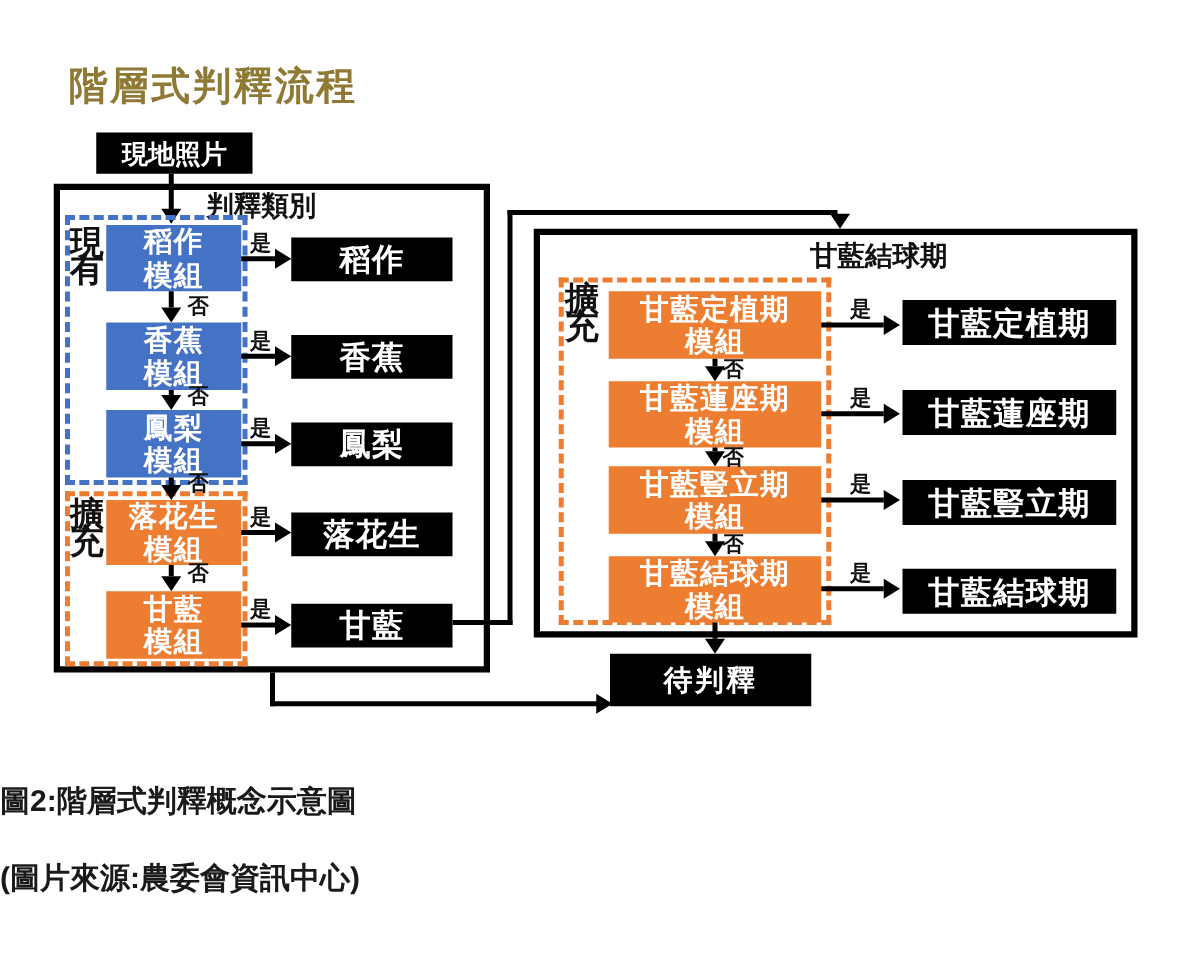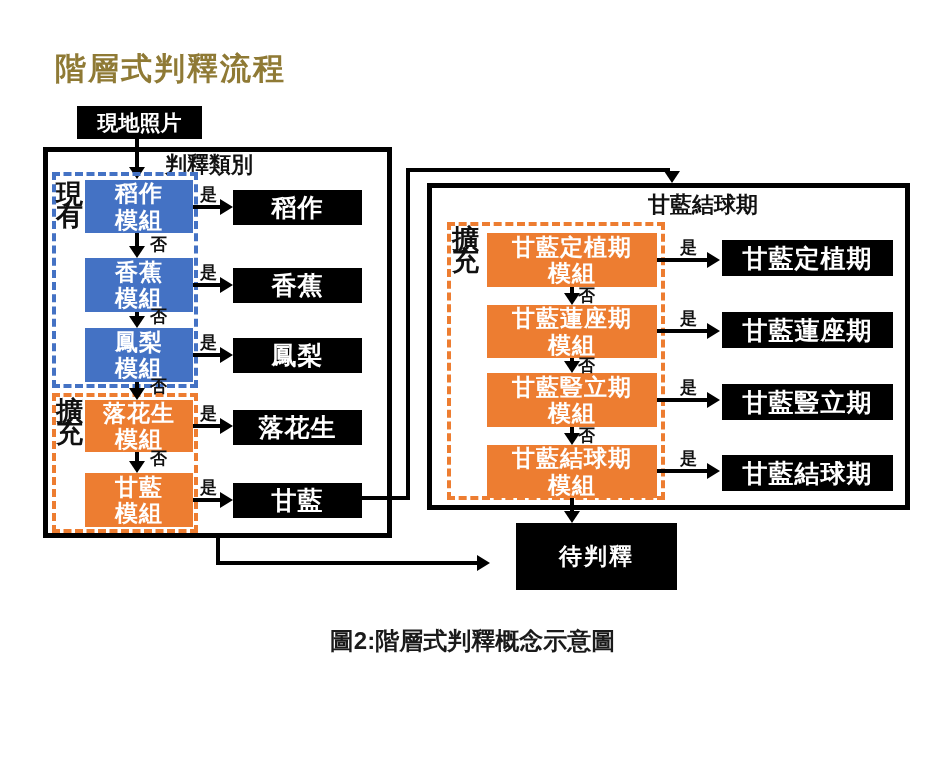--- a/index.html
+++ b/index.html
@@ -46,21 +46,21 @@
   .hline { background:#000; height:4px; }
   .vline { background:#000; width:4px; }
   .arr-r { width:0; height:0; border-top:8px solid transparent;
            border-bottom:8px solid transparent; border-left:13px solid #000; }
   .arr-d { width:0; height:0; border-left:8px solid transparent;
            border-right:8px solid transparent; border-top:12px solid #000; }
 
   .edge-label { font-size:17px; font-weight:bold; color:#111; line-height:1; }
 
   .caption {
-    width:945px; text-align:center; font-size:24px; font-weight:bold; color:#1a1a1a;
+    width:945px; font-size:24px; font-weight:bold; color:#1a1a1a;
   }
 </style>
 </head>
 <body>
 
 <div id="canvas">
 
   <div class="abs page-title" style="left:55px; top:48px;">階層式判釋流程</div>
 
   <div class="abs box-black box-src" style="left:77px; top:106px; width:125px; height:33px;">現地照片</div>
@@ -201,17 +201,18 @@
   <div class="abs edge-label" style="left:680px; top:450px;">是</div>
 
   <div class="abs box-black box-out" style="left:722px; top:240px; width:171px; height:36px;">甘藍定植期</div>
   <div class="abs box-black box-out" style="left:722px; top:312px; width:171px; height:36px;">甘藍蓮座期</div>
   <div class="abs box-black box-out" style="left:722px; top:384px; width:171px; height:36px;">甘藍豎立期</div>
   <div class="abs box-black box-out" style="left:722px; top:455px; width:171px; height:36px;">甘藍結球期</div>
 
   <div class="abs vline" style="left:570px; top:498px; height:13px;"></div>
   <div class="abs arr-d" style="left:564px; top:511px;"></div>
 
-  <div class="abs box-black box-pending" style="left:516px; top:523px; width:161px; height:67px;">待判釋</div>
+  <div class="abs box-black box-pending" style="left:488px; top:523px; width:161px; height:42px;">待判釋</div>
 
   <div class="abs caption" style="left:0px; top:625px;">圖2:階層式判釋概念示意圖</div>
+  <div class="abs caption" style="left:0px; top:686px;">(圖片來源:農委會資訊中心)</div>
 
 </div>
 
 </body></html>

